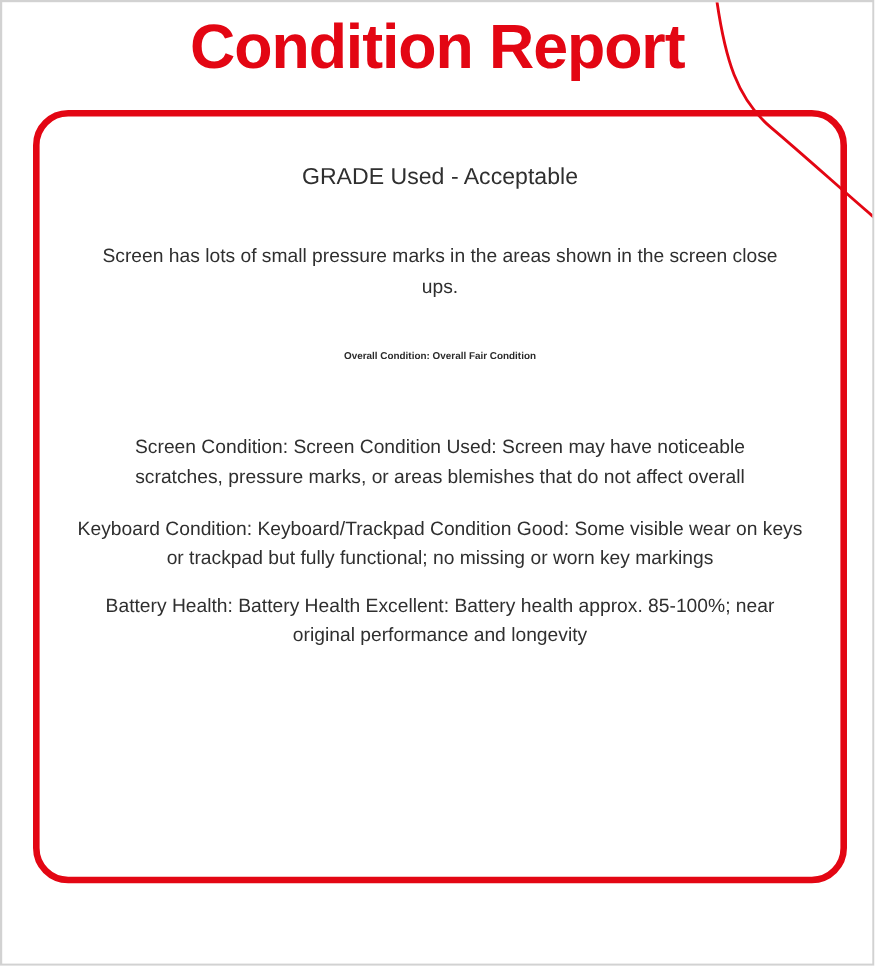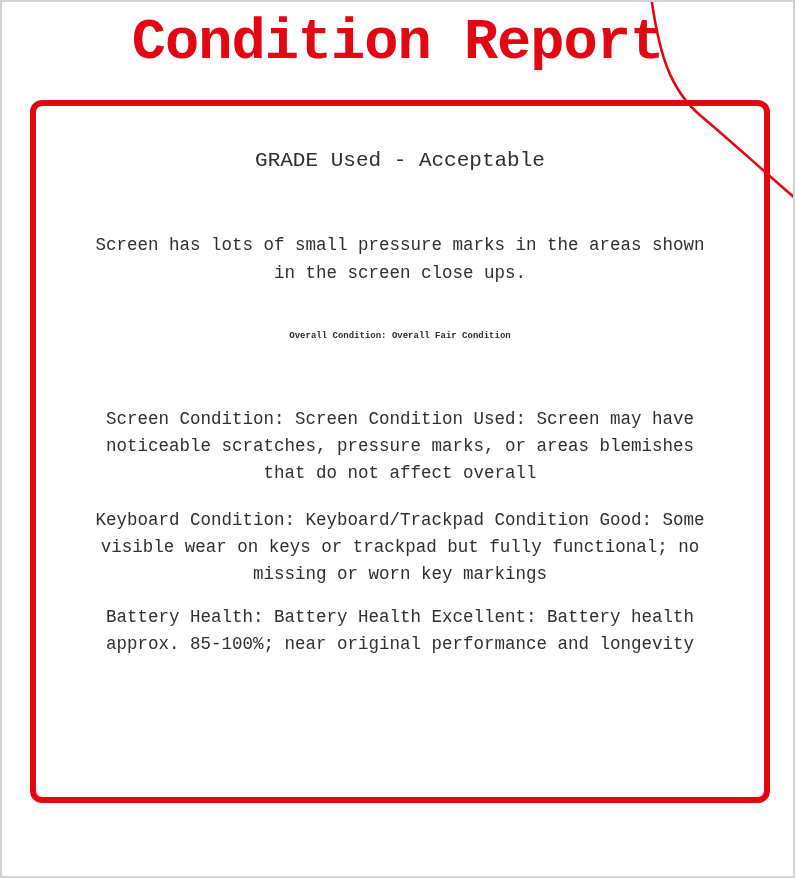--- a/index.html
+++ b/index.html
@@ -8,21 +8,21 @@
     background: #ffffff;
   }
   .page {
     position: relative;
     width: 795px;
     height: 878px;
     box-sizing: border-box;
     background: #ffffff;
     border: 2px solid #d2d2d2;
     overflow: hidden;
-    font-family: Liberation Mono, monospace;
+    font-family: Liberation Sans, sans-serif;
     color: #2f2f2f;
   }
   .title {
     position: absolute;
     top: 10px;
     left: 0;
     width: 100%;
     margin: 0;
     text-align: center;
     font-size: 57px;
@@ -41,33 +41,33 @@
     z-index: 3;
   }
   .report-box {
     position: absolute;
     left: 28px;
     top: 98px;
     width: 740px;
     height: 703px;
     box-sizing: border-box;
     border: 6px solid #e30613;
-    border-radius: 12px;
+    border-radius: 32px;
     text-align: center;
     z-index: 1;
   }
   .grade-heading {
     margin: 43px auto 0;
     font-size: 21px;
     line-height: 24px;
     font-weight: 400;
     color: #2f2f2f;
   }
   .summary-note {
-    margin: 58px auto 0;
+    margin: 45px auto 0;
     max-width: 640px;
     font-size: 17.5px;
     line-height: 28px;
     color: #2f2f2f;
   }
   .overall-note {
     margin: 44px auto 12px;
     font-size: 9px;
     line-height: 11px;
     font-weight: 700;

